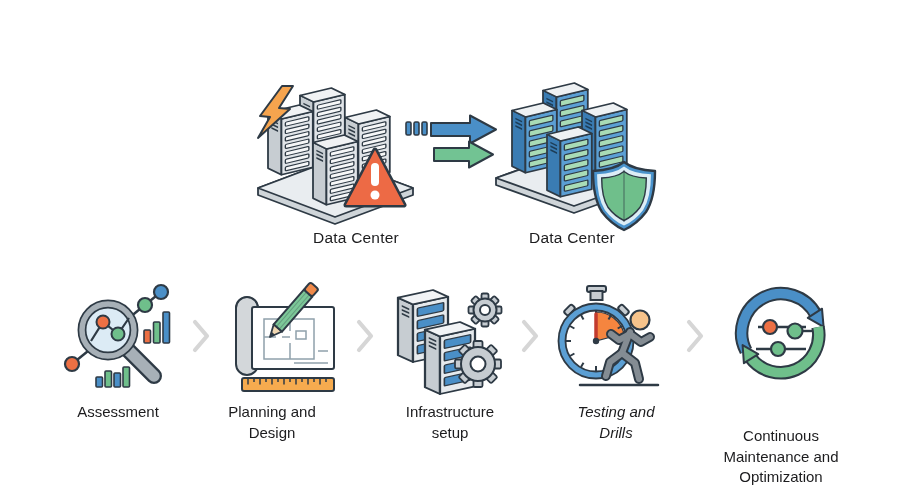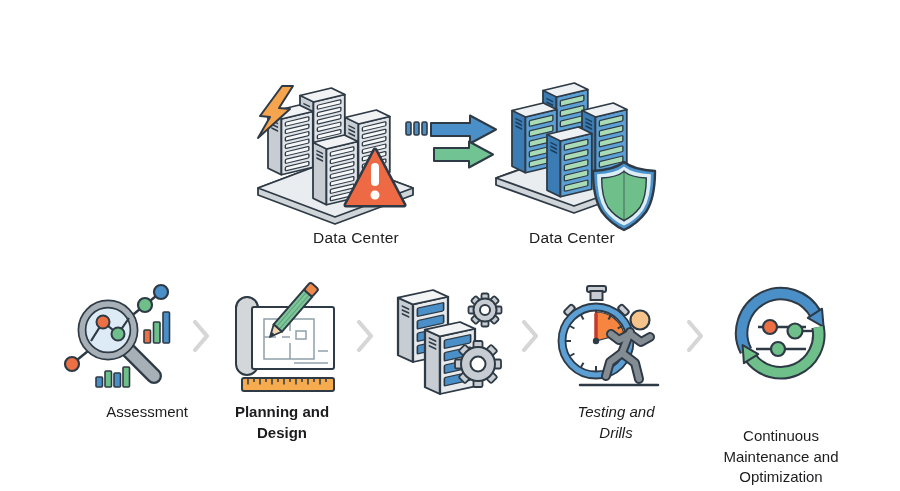--- a/index.html
+++ b/index.html
@@ -162,21 +162,21 @@
       <rect x="95.5" y="44" width="6.5" height="21" rx="1" fill="#6fbf8b" stroke="#2e3a45" stroke-width="1.6"></rect>
       <rect x="105" y="34" width="6.5" height="31" rx="1" fill="#4a8fc7" stroke="#2e3a45" stroke-width="1.6"></rect>
     </g>
     <g>
       <rect x="38" y="99" width="6.5" height="10" rx="1" fill="#4a8fc7" stroke="#2e3a45" stroke-width="1.6"></rect>
       <rect x="47" y="93" width="6.5" height="16" rx="1" fill="#6fbf8b" stroke="#2e3a45" stroke-width="1.6"></rect>
       <rect x="56" y="95" width="6.5" height="14" rx="1" fill="#4a8fc7" stroke="#2e3a45" stroke-width="1.6"></rect>
       <rect x="65" y="89" width="6.5" height="20" rx="1" fill="#6fbf8b" stroke="#2e3a45" stroke-width="1.6"></rect>
     </g>
   </svg>
-  <div class="step-label" style="left:48px;width:140px;text-align:right;">Assessment</div>
+  <div class="step-label" style="left:48px;width:140px;">Assessment</div>
 
   <svg class="abs" style="left:222px;top:277px;" width="120" height="120" viewBox="0 0 120 120">
     <g>
       <rect x="14" y="20" width="22" height="78" rx="11" fill="#d3d7da" stroke="#2e3a45" stroke-width="2"></rect>
       <path d="M14,31 a11 11 0 0 1 22 0" fill="none" stroke="#2e3a45" stroke-width="1.4" opacity="0.6"></path>
     </g>
     <g>
       <rect x="30" y="30" width="82" height="62" rx="2" fill="#ffffff" stroke="#2e3a45" stroke-width="2"></rect>
       <g stroke="#8fa0ab" stroke-width="1.5" fill="none">
         <rect x="42" y="42" width="50" height="40"></rect>
@@ -210,21 +210,21 @@
           <line x1="68" y1="101" x2="68" y2="105"></line>
         <line x1="74" y1="101" x2="74" y2="107.5"></line>
           <line x1="80" y1="101" x2="80" y2="105"></line>
         <line x1="86" y1="101" x2="86" y2="107.5"></line>
           <line x1="92" y1="101" x2="92" y2="105"></line>
         <line x1="98" y1="101" x2="98" y2="107.5"></line>
           <line x1="104" y1="101" x2="104" y2="105"></line>
       </g>
     </g>
   </svg>
-  <div class="step-label" style="left:222px;width:120px;font-weight:bold;">Planning and Design</div>
+  <div class="step-label" style="left:212px;width:120px;">Planning and Design</div>
 
   <svg class="abs" style="left:390px;top:278px;" width="120" height="120" viewBox="0 0 120 120">
     <use href="#ti" transform="translate(8,12) scale(1.25,0.96)"></use>
     <use href="#ti" transform="translate(35,44) scale(1.25,0.96)"></use>
     <g transform="translate(95,32)">
       <g fill="#c6ccd1" stroke="#2e3a45" stroke-width="1.8">
         <rect x="-3.5" y="-16.5" width="7" height="7" rx="1.5"></rect>
         <rect x="-3.5" y="-16.5" width="7" height="7" rx="1.5" transform="rotate(45)"></rect>
         <rect x="-3.5" y="-16.5" width="7" height="7" rx="1.5" transform="rotate(90)"></rect>
         <rect x="-3.5" y="-16.5" width="7" height="7" rx="1.5" transform="rotate(135)"></rect>
@@ -244,20 +244,21 @@
         <rect x="-4.5" y="-23" width="9" height="9" rx="1.5" transform="rotate(135)"></rect>
         <rect x="-4.5" y="-23" width="9" height="9" rx="1.5" transform="rotate(180)"></rect>
         <rect x="-4.5" y="-23" width="9" height="9" rx="1.5" transform="rotate(225)"></rect>
         <rect x="-4.5" y="-23" width="9" height="9" rx="1.5" transform="rotate(270)"></rect>
         <rect x="-4.5" y="-23" width="9" height="9" rx="1.5" transform="rotate(315)"></rect>
       </g>
       <circle r="17" fill="#c6ccd1" stroke="#2e3a45" stroke-width="2"></circle>
       <circle r="7.5" fill="#ffffff" stroke="#2e3a45" stroke-width="2"></circle>
     </g>
   </svg>
+  <div class="step-label" style="left:388px;width:124px;">Infrastructure setup</div>
 
   <svg class="abs" style="left:552px;top:277px;" width="120" height="120" viewBox="0 0 120 120">
     <line x1="28" y1="108" x2="106" y2="108" stroke="#2e3a45" stroke-width="2.5" stroke-linecap="round"></line>
     <g>
       <rect x="35" y="9" width="19" height="6" rx="2" fill="#c6ccd1" stroke="#2e3a45" stroke-width="2"></rect>
       <rect x="38.5" y="14" width="12" height="9" fill="#c6ccd1" stroke="#2e3a45" stroke-width="2"></rect>
       <rect x="12" y="30" width="11" height="6" rx="2" fill="#c6ccd1" stroke="#2e3a45" stroke-width="2" transform="rotate(-45 17.5 33)"></rect>
       <rect x="66" y="30" width="11" height="6" rx="2" fill="#c6ccd1" stroke="#2e3a45" stroke-width="2" transform="rotate(45 71.5 33)"></rect>
       <circle cx="44" cy="64" r="34" fill="#ffffff" stroke="#5b9fd4" stroke-width="7"></circle>
       <circle cx="44" cy="64" r="37.5" fill="none" stroke="#2e3a45" stroke-width="1.8"></circle>

